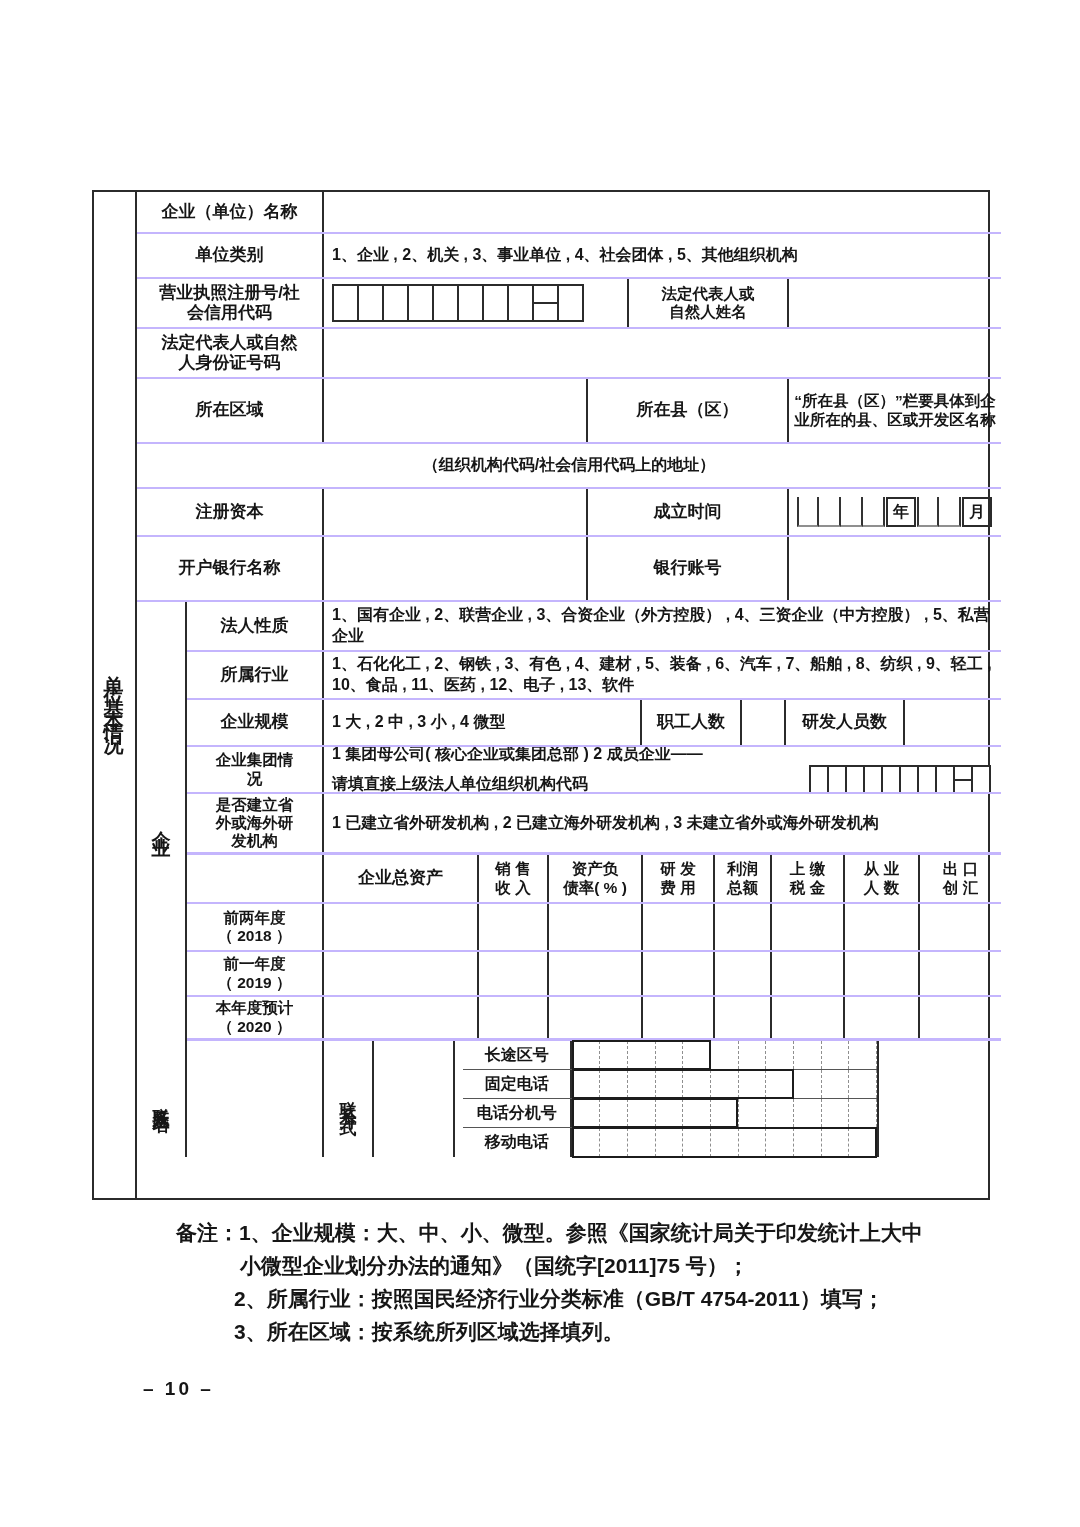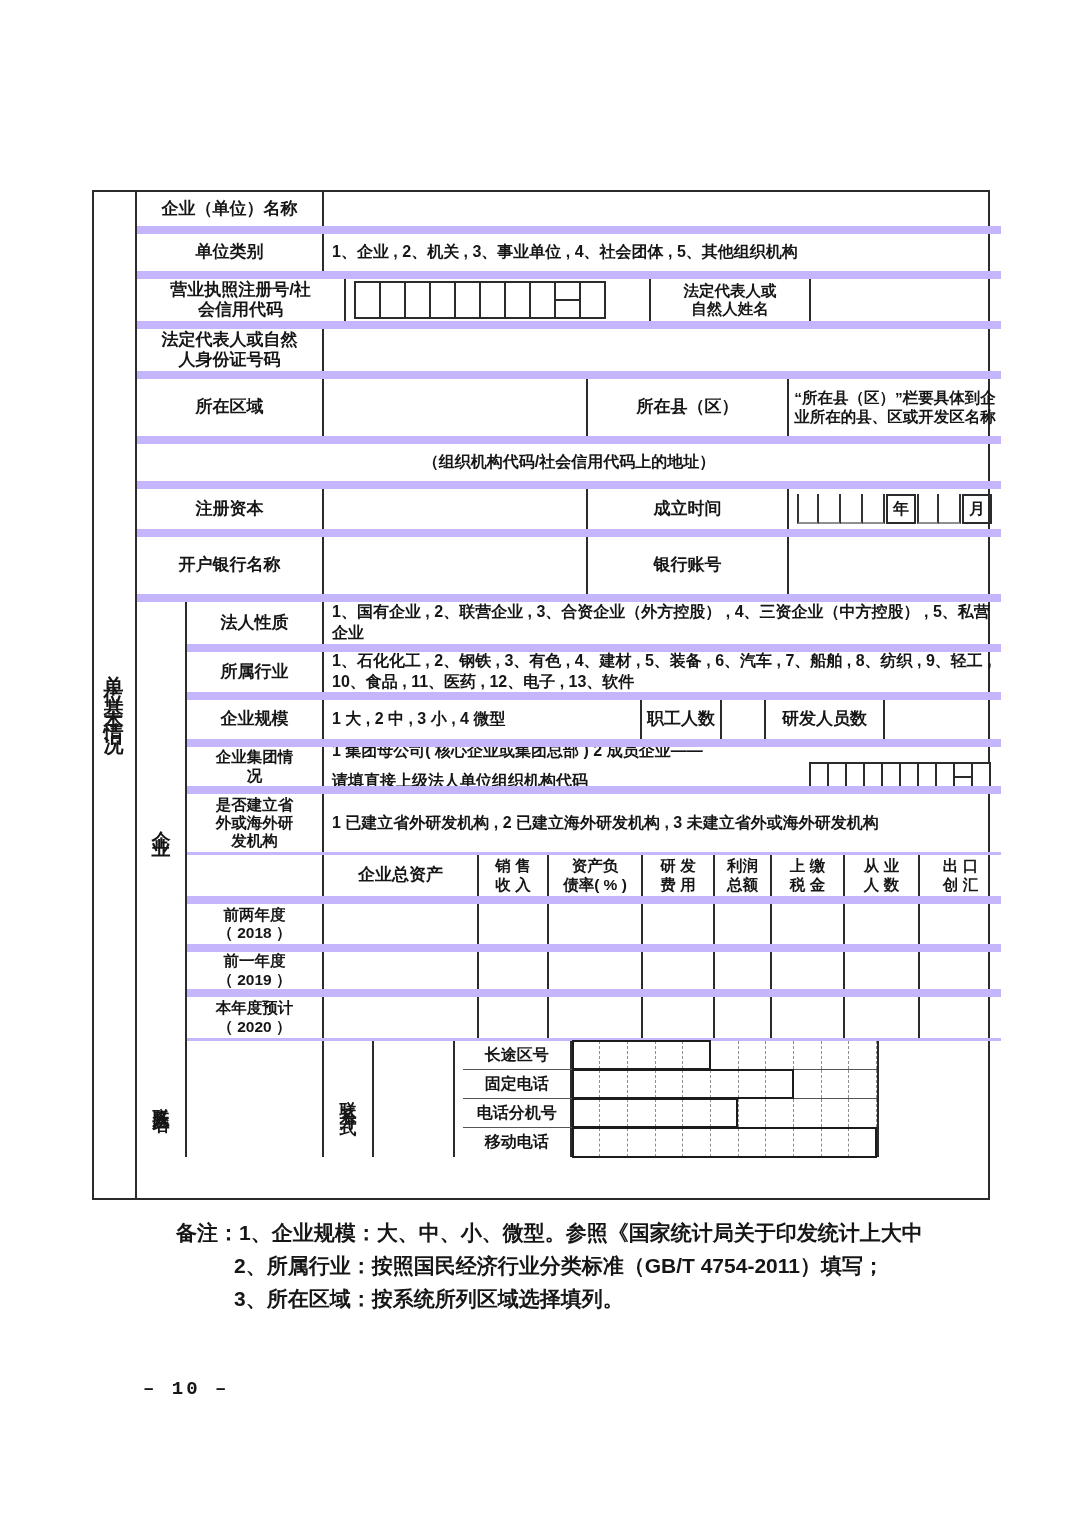--- a/index.html
+++ b/index.html
@@ -9,21 +9,21 @@
     font-family:"Liberation Sans","DejaVu Sans",sans-serif;
     color:#161616; font-weight:700;
   }
   
   .sheet { position:absolute; left:92px; top:190px; width:898px; height:1010px;
            border:2.5px solid #2b2b2b; display:flex; background:#fff; }
   .vcol { display:flex; align-items:center; justify-content:center;
           border-right:2px solid #2b2b2b; flex:0 0 auto; }
   .vtxt { writing-mode:vertical-lr; text-orientation:upright; }
   .main { flex:1 1 auto; display:flex; flex-direction:column; }
-  .r { display:flex; border-bottom:8px solid #c4b5fd; flex:0 0 auto; }
+  .r { display:flex; border-bottom:2px solid #c4b5fd; flex:0 0 auto; }
   .r.thick { border-bottom-width:3px; }
   .r.nb { border-bottom:none; }
   .c { display:flex; align-items:center; justify-content:center; text-align:center;
        border-right:2px solid #2b2b2b; overflow:hidden; }
   .c.end { border-right:none; }
   .c.left { justify-content:flex-start; text-align:left; padding:2px 8px; }
   .lbl { font-size:17px; line-height:1.2; }
   .sm  { font-size:15.5px; line-height:1.18; }
   .opt { font-size:16px; line-height:1.3; }
   .pl  { white-space:pre-line; }
@@ -56,21 +56,21 @@
   .pgroup { position:absolute; left:0; top:-1px; bottom:-1px; border:2.5px solid #1c1c1c;
             pointer-events:none; }
   
   .gline2 { display:flex; align-items:flex-end; justify-content:space-between; width:100%; }
   
   .notes { position:absolute; left:176px; top:1216px; width:780px;
            font-size:21px; line-height:33px; }
   .notes .ind1 { padding-left:64px; }
   .notes .ind2 { padding-left:58px; }
   .pageno { position:absolute; left:143px; top:1378px; font-size:19px; letter-spacing:3px;
-            font-family:Liberation Mono, monospace; }
+            font-family:Liberation Sans, sans-serif; }
 </style>
 </head>
 <body>
 
 <div class="sheet">
 
   <div class="vcol" style="width:43px">
     <span class="vtxt" style="font-size:20px; letter-spacing:12px">单位基本情况</span>
   </div>
 
@@ -80,21 +80,21 @@
       <div class="c lbl" style="width:187px">企业（单位）名称</div>
       <div class="c end" style="flex:1"></div>
     </div>
 
     <div class="r" style="height:45px">
       <div class="c lbl" style="width:187px">单位类别</div>
       <div class="c end left opt" style="flex:1">1、企业 , 2、机关 , 3、事业单位 , 4、社会团体 , 5、其他组织机构</div>
     </div>
 
     <div class="r" style="height:50px">
-      <div class="c lbl pl" style="width:209px">营业执照注册号/社
+      <div class="c lbl pl" style="width:187px">营业执照注册号/社
 会信用代码</div>
       <div class="c left" style="width:305px">
         <span class="boxstrip">
           <span class="bb"></span>
             <span class="bb"></span>
             <span class="bb"></span>
             <span class="bb"></span>
           <span class="bb"></span>
             <span class="bb"></span>
             <span class="bb"></span>
@@ -163,21 +163,21 @@
         </div>
 
         <div class="r" style="height:48px">
           <div class="c lbl" style="width:137px">所属行业</div>
           <div class="c end left opt" style="flex:1">1、石化化工 , 2、钢铁 , 3、有色 , 4、建材 , 5、装备 , 6、汽车 , 7、船舶 , 8、纺织 , 9、轻工 , 10、食品 , 11、医药 , 12、电子 , 13、软件</div>
         </div>
 
         <div class="r" style="height:47px">
           <div class="c lbl" style="width:137px">企业规模</div>
           <div class="c left opt" style="width:318px">1 大 , 2 中 , 3 小 , 4 微型</div>
-          <div class="c lbl" style="width:80px">职工人数</div>
+          <div class="c lbl" style="width:100px">职工人数</div>
           <div class="c" style="width:44px"></div>
           <div class="c lbl" style="width:119px">研发人员数</div>
           <div class="c end" style="flex:1"></div>
         </div>
 
         <div class="r" style="height:47px">
           <div class="c sm pl" style="width:137px">企业集团情
 况</div>
           <div class="c end left opt" style="flex:1; flex-direction:column; align-items:flex-start; justify-content:center">
             <div>1 集团母公司( 核心企业或集团总部 ) 2 成员企业——</div>
@@ -344,17 +344,18 @@
         </div>
       </div>
       <div class="c end" style="flex:1"></div>
     </div>
 
   </div>
 </div>
 
 <div class="notes">
   <div>备注：1、企业规模：大、中、小、微型。参照《国家统计局关于印发统计上大中</div>
+  <div class="ind1">小微型企业划分办法的通知》（国统字[2011]75 号）；</div>
   <div class="ind2">2、所属行业：按照国民经济行业分类标准（GB/T 4754-2011）填写；</div>
   <div class="ind2">3、所在区域：按系统所列区域选择填列。</div>
 </div>
 
 <div class="pageno">– 10 –</div>
 
 </body></html>

